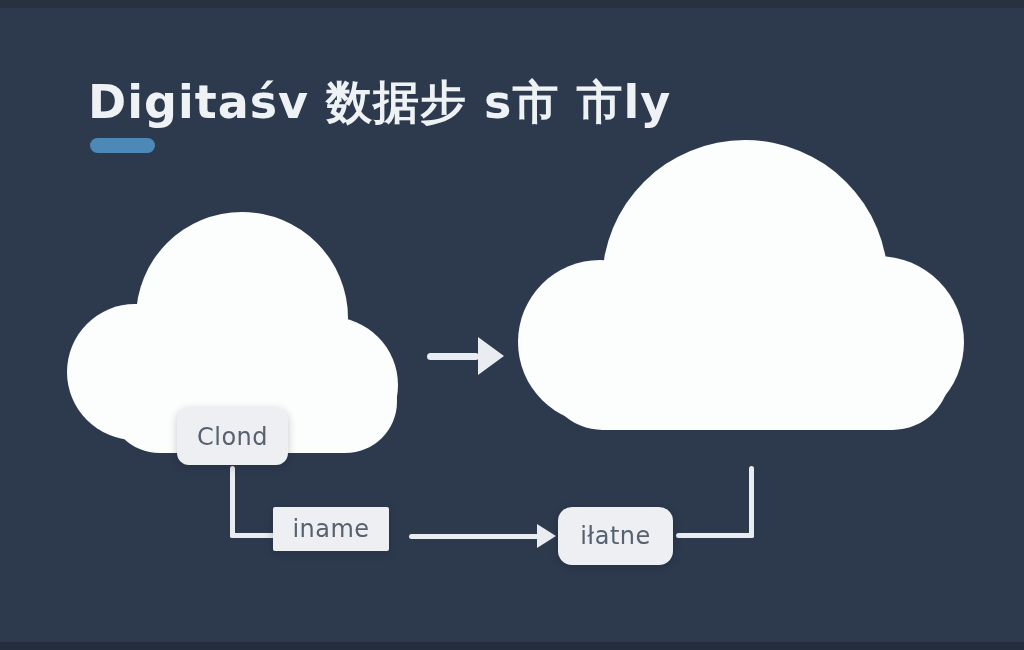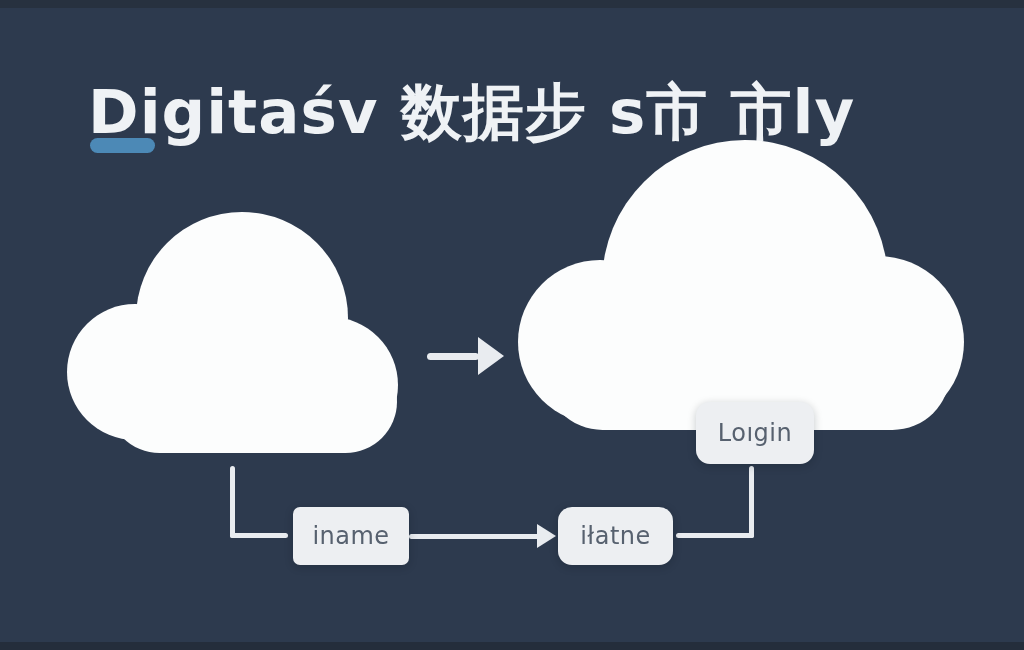--- a/index.html
+++ b/index.html
@@ -6,21 +6,21 @@
   .stage{
     position:relative;width:1024px;height:650px;overflow:hidden;
     background:#2d3a4e;
     font-family:"DejaVu Sans","Liberation Sans",sans-serif;
   }
   .band-top{position:absolute;left:0;top:0;width:1024px;height:8px;background:#27313f;}
   .band-bottom{position:absolute;left:0;top:642px;width:1024px;height:8px;background:#242d3b;}
 
   .title{
     position:absolute;left:88px;top:72px;width:820px;
-    font-size:61px;font-weight:700;color:#eff2f5;letter-spacing:1px;
+    font-size:46px;font-weight:700;color:#eff2f5;letter-spacing:1px;
     white-space:nowrap;
   }
   .title-underline{
     position:absolute;left:90px;top:138px;width:65px;height:15px;
     border-radius:8px;background:#4c89b6;
   }
 
   .cloud{position:absolute;}
   .cloud .puff{position:absolute;background:#fcfdfd;border-radius:50%;}
   .cloud .base{position:absolute;background:#fcfdfd;}
@@ -38,21 +38,21 @@
   .cr-base{left:30px;top:177px;width:405px;height:115px;border-radius:58px;}
 
   .node{
     position:absolute;display:flex;align-items:center;justify-content:center;
     background:#edeff2;color:#57616f;
     box-shadow:0 2px 8px rgba(10,16,26,.22);
     font-size:24px;letter-spacing:.5px;
   }
   .node-clond{left:177px;top:408px;width:111px;height:57px;border-radius:12px;}
   .node-login{left:696px;top:402px;width:118px;height:62px;border-radius:14px;}
-  .node-iname{left:293px;top:507px;width:116px;height:58px;border-radius:7px;}
+  .node-iname{left:273px;top:507px;width:116px;height:44px;border-radius:2px;}
   .node-ilatne{left:558px;top:507px;width:115px;height:58px;border-radius:14px;}
 
   .line{position:absolute;background:#e9ecf0;border-radius:3px;}
   .c1v{left:230px;top:466px;width:5px;height:72px;}
   .c1h{left:230px;top:533px;width:58px;height:5px;}
   .c2shaft{left:409px;top:534px;width:130px;height:5px;}
   .c3v{left:749px;top:466px;width:5px;height:72px;}
   .c3h{left:676px;top:533px;width:78px;height:5px;}
   .bigshaft{left:427px;top:353px;width:52px;height:7px;border-radius:4px;}
 
@@ -97,22 +97,22 @@
 
   <div class="line c1v"></div>
   <div class="line c1h"></div>
 
   <div class="line c2shaft"></div>
   <div class="tri c2head"></div>
 
   <div class="line c3v"></div>
   <div class="line c3h"></div>
 
-  <div class="node node-login">
-    <span>Loıgin</span>
+  <div class="node node-clond">
+    <span>Clond</span>
   </div>
   <div class="node node-iname">
     <span>iname</span>
   </div>
   <div class="node node-ilatne">
     <span>iłatne</span>
   </div>
 </div>
 
 </body></html>

